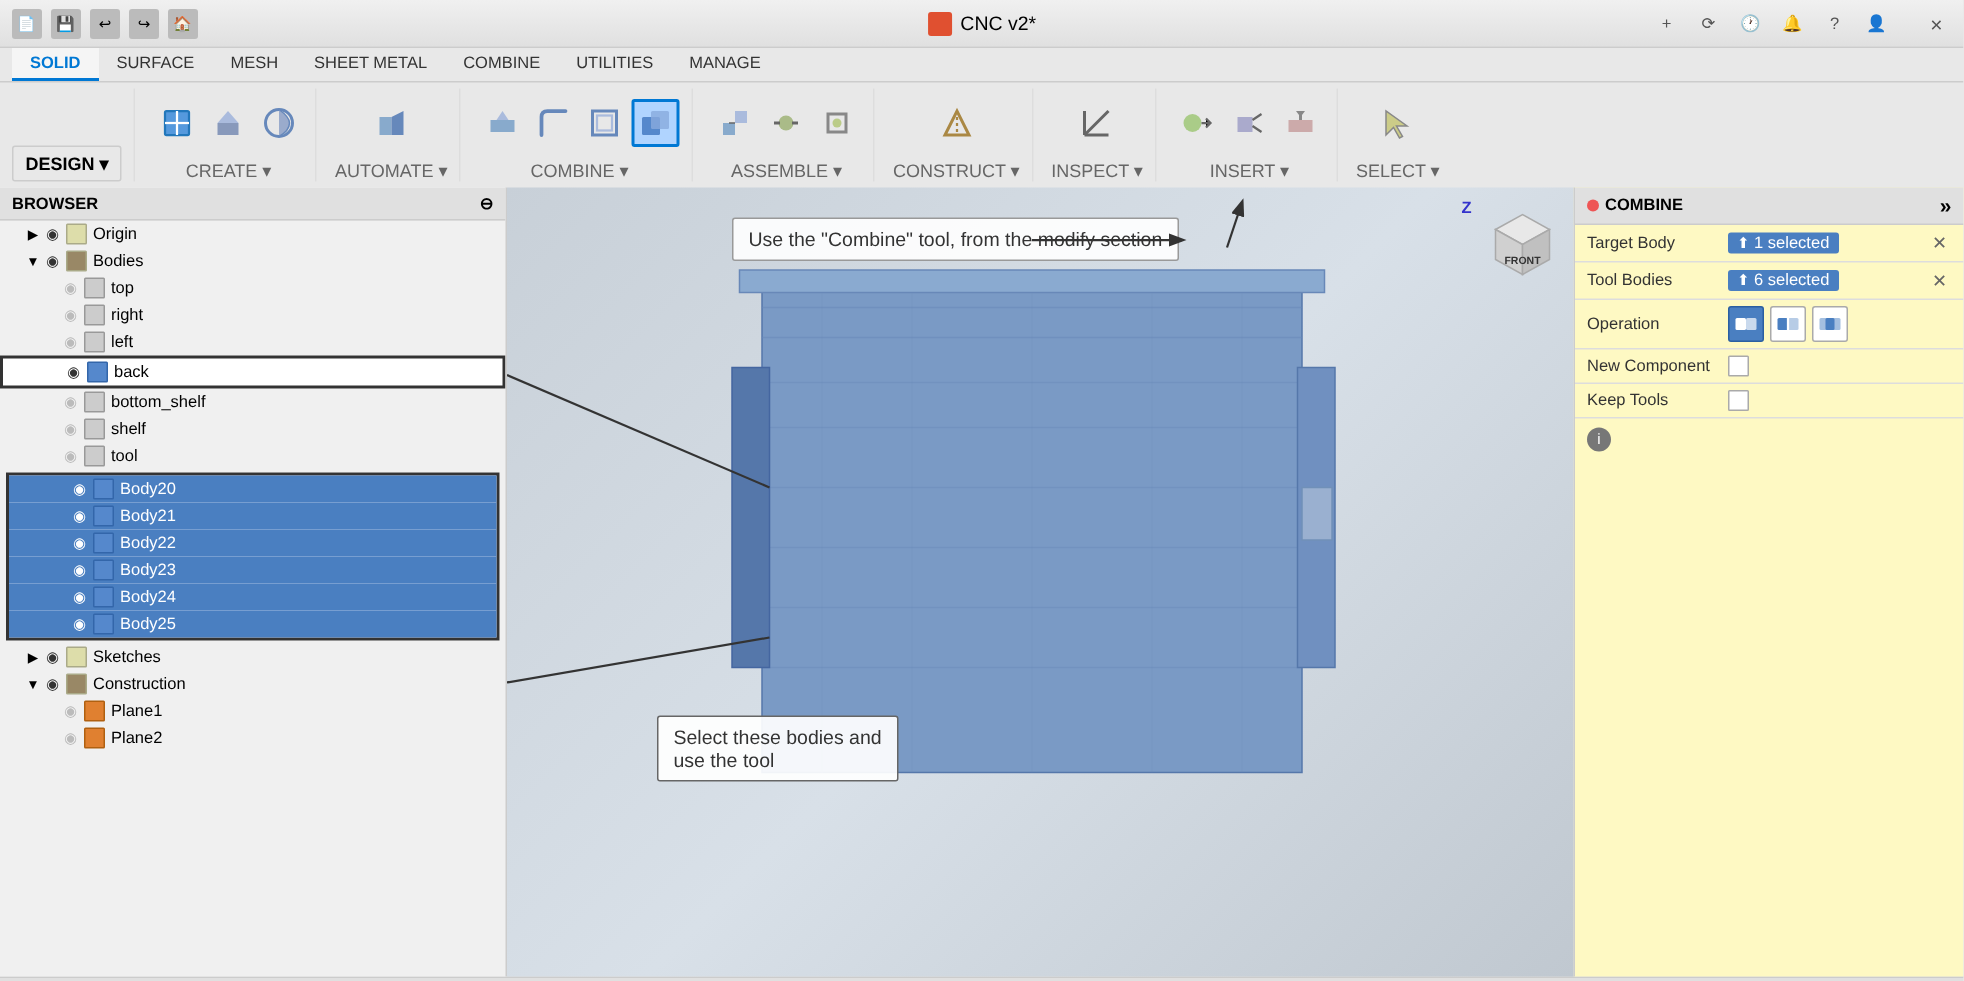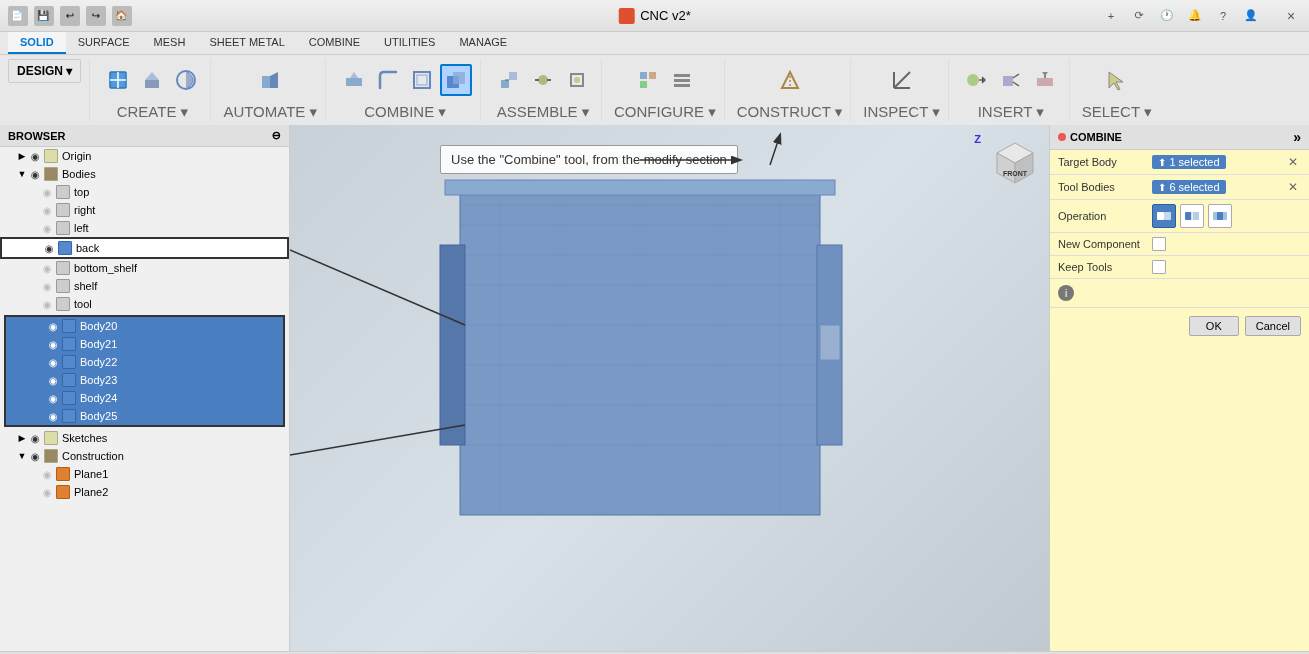--- a/index.html
+++ b/index.html
@@ -44,21 +44,21 @@
     .ribbon-group {
       display: flex;
       flex-direction: column;
       align-items: center;
       border-right: 1px solid #ddd;
       padding: 0 8px;
       min-width: 60px;
     }
     .ribbon-group:last-child { border-right: none; }
     .ribbon-group-label {
-      font-size: 15px;
+      font-size: 12px;
       color: #666;
       margin-top: auto;
       padding-top: 2px;
     }
     .ribbon-buttons { display: flex; gap: 2px; align-items: center; flex: 1; }
     .ribbon-btn {
       display: flex;
       flex-direction: column;
       align-items: center;
       justify-content: center;
@@ -71,21 +71,21 @@
     .ribbon-btn-icon { width: 24px; height: 24px; display: flex; align-items: center; justify-content: center; }
 
     
     .main-layout {
       display: flex;
       height: calc(654px - 32px - 70px - 26px);
     }
 
     
     .sidebar {
-      width: 290px;
+      width: 338px;
       background: #f0f0f0;
       border-right: 1px solid #ccc;
       overflow-y: auto;
       font-size: 12px;
     }
     .sidebar-header {
       display: flex;
       align-items: center;
       justify-content: space-between;
       padding: 4px 8px;
@@ -265,21 +265,21 @@
   <div class="ribbon-tab">SURFACE</div>
   <div class="ribbon-tab">MESH</div>
   <div class="ribbon-tab">SHEET METAL</div>
   <div class="ribbon-tab">COMBINE</div>
   <div class="ribbon-tab">UTILITIES</div>
   <div class="ribbon-tab">MANAGE</div>
 </div>
 
 <div class="ribbon-content">
 
-  <div style="display:flex;align-items:flex-start;padding-right:8px;border-right:1px solid #ddd;">
+  <div style="display:flex;align-items:flex-end;padding-right:8px;border-right:1px solid #ddd;">
     <div style="background:#e8e8e8;padding:4px 8px;border:1px solid #ccc;border-radius:2px;font-size:12px;font-weight:bold;cursor:pointer;">DESIGN ▾</div>
   </div>
 
   <div class="ribbon-group">
     <div class="ribbon-buttons">
       <div class="ribbon-btn">
         <div class="ribbon-btn-icon">
           <svg width="24" height="24" viewBox="0 0 24 24">
               <rect x="4" y="4" width="16" height="16" fill="#5599dd" stroke="#2277bb" stroke-width="1.5" rx="1"></rect>
               <line x1="12" y1="4" x2="12" y2="20" stroke="white" stroke-width="1.5"></line>
@@ -383,43 +383,20 @@
           <svg width="24" height="24" viewBox="0 0 24 24">
               <rect x="6" y="6" width="12" height="12" fill="none" stroke="#888" stroke-width="2"></rect>
               <circle cx="12" cy="12" r="3" fill="#bbcc88"></circle>
             </svg>
         </div>
       </div>
     </div>
     <div class="ribbon-group-label">ASSEMBLE ▾</div>
   </div>
 
-  <div class="ribbon-group">
-    <div class="ribbon-buttons">
-      <div class="ribbon-btn">
-        <div class="ribbon-btn-icon">
-          <svg width="24" height="24" viewBox="0 0 24 24">
-              <rect x="4" y="4" width="7" height="7" fill="#88aacc"></rect>
-              <rect x="13" y="4" width="7" height="7" fill="#ccaa88"></rect>
-              <rect x="4" y="13" width="7" height="7" fill="#88cc88"></rect>
-            </svg>
-        </div>
-      </div>
-      <div class="ribbon-btn">
-        <div class="ribbon-btn-icon">
-          <svg width="24" height="24" viewBox="0 0 24 24">
-              <rect x="4" y="6" width="16" height="3" fill="#888"></rect>
-              <rect x="4" y="11" width="16" height="3" fill="#888"></rect>
-              <rect x="4" y="16" width="16" height="3" fill="#888"></rect>
-            </svg>
-        </div>
-      </div>
-    </div>
-    <div class="ribbon-group-label">CONFIGURE ▾</div>
-  </div>
 
   <div class="ribbon-group">
     <div class="ribbon-buttons">
       <div class="ribbon-btn">
         <div class="ribbon-btn-icon">
           <svg width="24" height="24" viewBox="0 0 24 24">
               <polygon points="4,20 12,4 20,20" fill="none" stroke="#aa8844" stroke-width="2"></polygon>
               <line x1="12" y1="4" x2="12" y2="20" stroke="#aa8844" stroke-width="1.5" stroke-dasharray="2,2"></line>
             </svg>
         </div>
@@ -663,20 +640,23 @@
 
       <defs>
         <marker id="arrowhead" markerWidth="8" markerHeight="6" refX="6" refY="3" orient="auto">
           <polygon points="0 0, 8 3, 0 6" fill="#333"></polygon>
         </marker>
       </defs>
 
       <line x1="480" y1="40" x2="490" y2="10" stroke="#333" stroke-width="1.5" marker-end="url(#arrowhead)"></line>
     </svg>
 
+    <div class="callout-box" style="bottom: 130px; left: 100px; max-width: 180px;">
+      <span>Select these bodies and<br>use the tool</span>
+    </div>
 
     <div class="view-cube">
       <svg width="52" height="60" viewBox="0 0 52 60">
 
         <polygon points="8,20 26,10 44,20 26,30" fill="#e8e8e8" stroke="#aaa" stroke-width="1"></polygon>
 
         <polygon points="8,20 26,30 26,50 8,40" fill="#d0d0d0" stroke="#aaa" stroke-width="1"></polygon>
 
         <polygon points="26,30 44,20 44,40 26,50" fill="#c0c0c0" stroke="#aaa" stroke-width="1"></polygon>
 
@@ -759,23 +739,19 @@
       <div class="combine-label">Keep Tools</div>
       <div class="combine-value">
         <div class="checkbox"></div>
       </div>
     </div>
 
     <div class="info-row">
       <div class="info-icon">i</div>
     </div>
 
-    <div class="combine-footer">
-      <button class="btn-ok">OK</button>
-      <button class="btn-cancel">Cancel</button>
-    </div>
   </div>
 
 </div>
 
 <div class="statusbar">
   <span></span>
 </div>
 
 </body></html>

